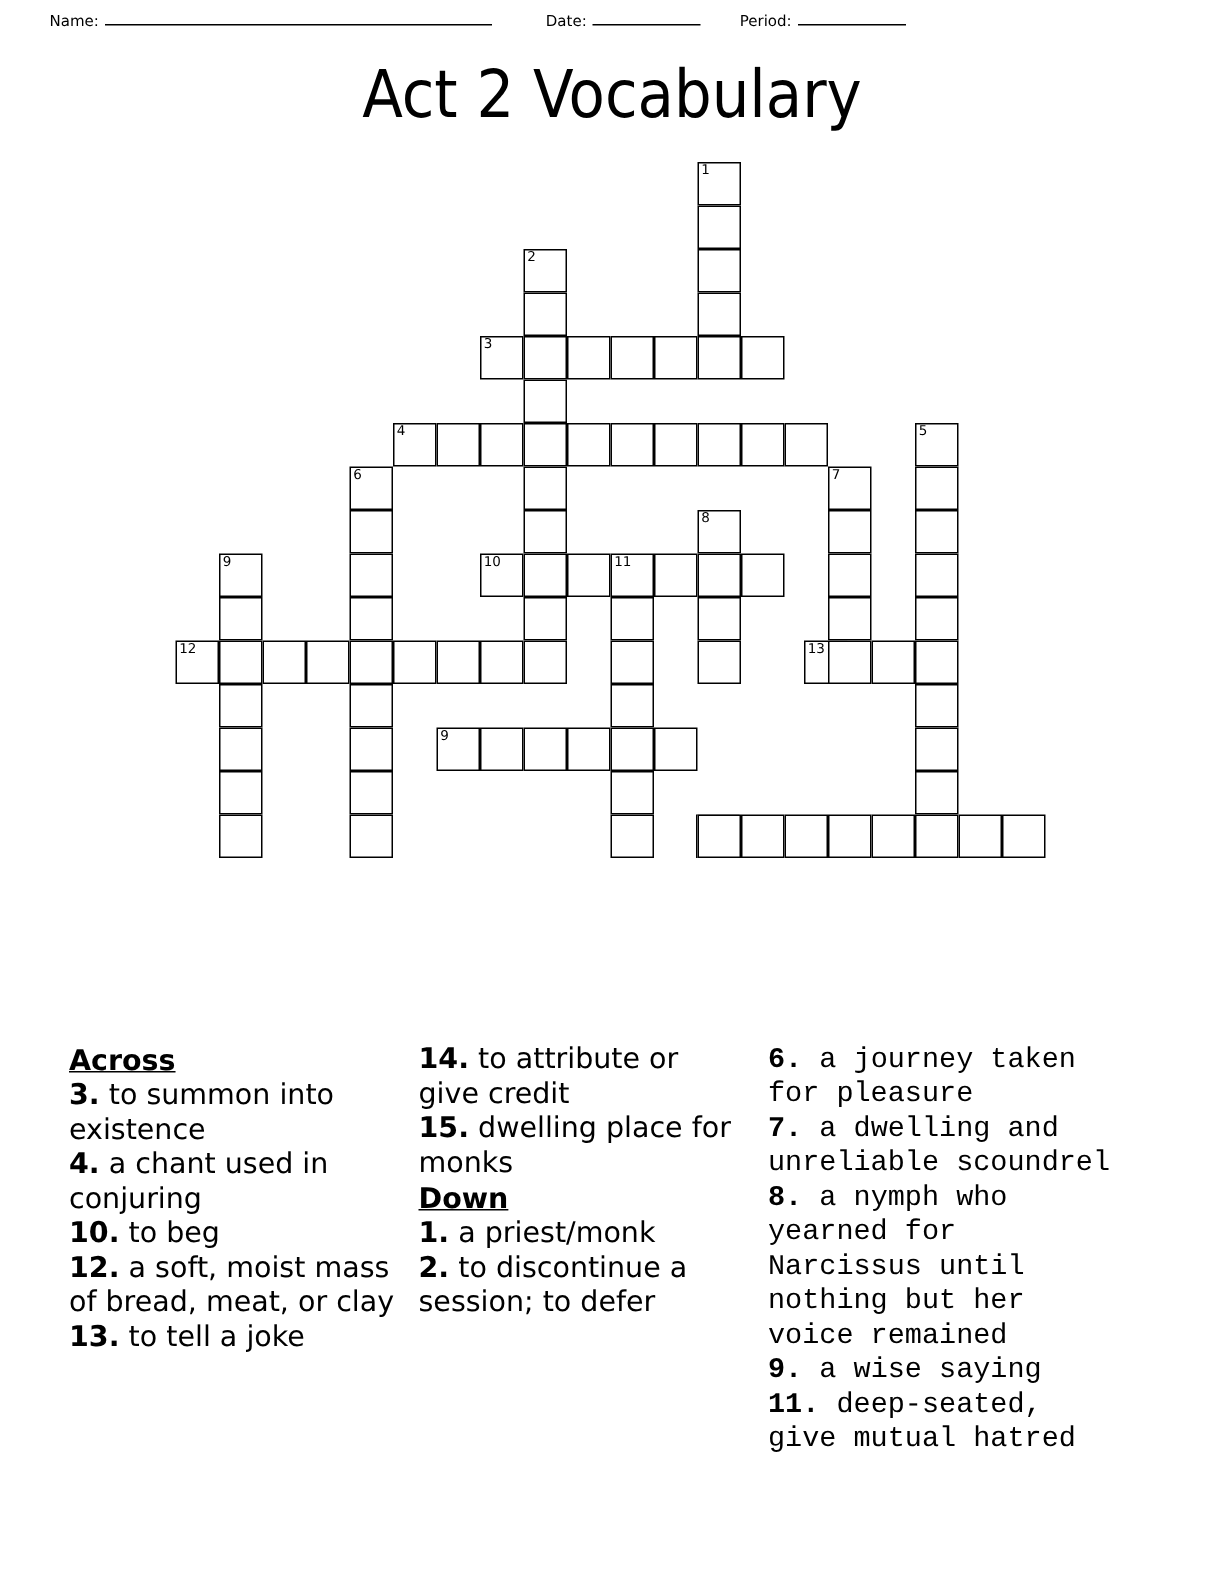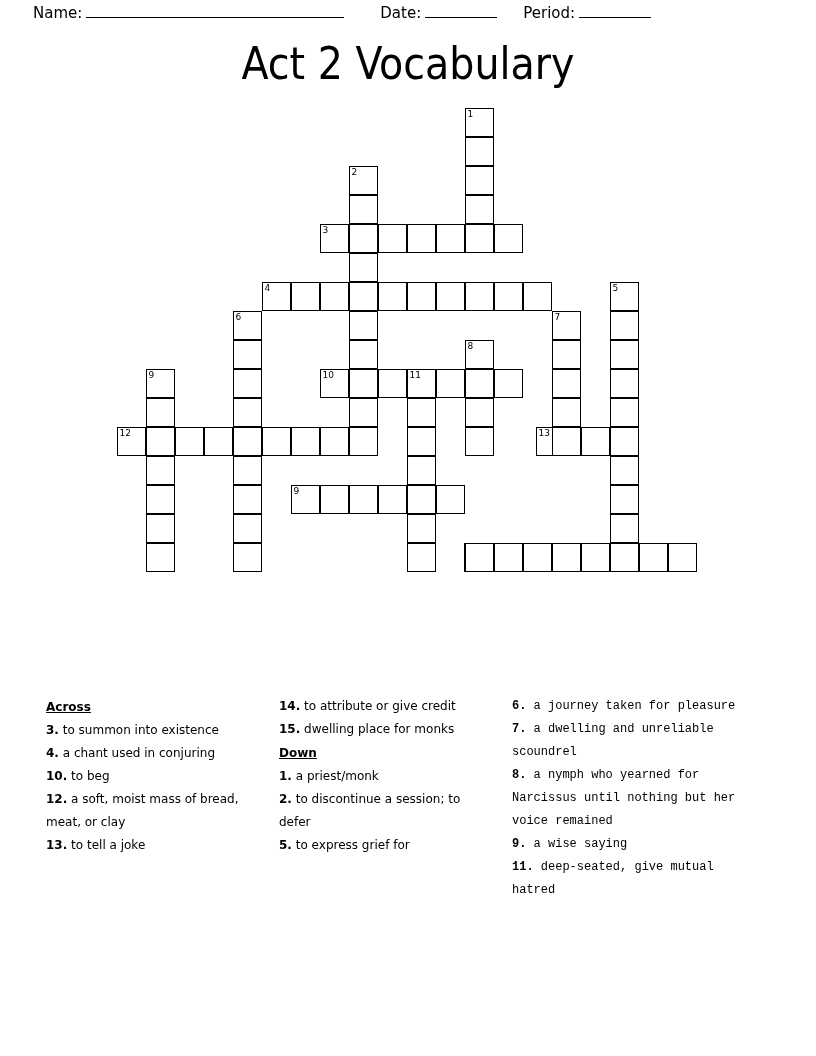--- a/index.html
+++ b/index.html
@@ -17,21 +17,21 @@
   .header-row {
     position: absolute;
     left: 0; top: 0;
     width: 816px;
     height: 26px;
     display: flex;
     align-items: baseline;
     padding-top: 4px;
   }
   .hdr-field { display: flex; align-items: baseline; white-space: nowrap; }
-  .hdr-label { font-size: 15px; font-family: "DejaVu Sans", sans-serif; }
+  .hdr-label { font-size: 10px; font-family: "DejaVu Sans", sans-serif; }
   .hdr-rule {
     display: inline-block;
     border-bottom: 1px solid #000;
     height: 13px;
     margin-left: 4px;
   }
   .rule-name   { width: 258px; }
   .rule-date   { width: 72px; }
   .rule-period { width: 72px; }
   .gap-a { width: 36px; }
@@ -75,21 +75,21 @@
 
   
   #clues {
     position: absolute;
     left: 0; top: 695px;
     width: 816px;
     display: flex;
     align-items: flex-start;
   }
   .clue-col {
-    font-size: 12px;
+    font-size: 19px;
     line-height: 23px;
     font-family: "DejaVu Sans", sans-serif;
   }
   .col-1 { width: 225px; margin-left: 46px; }
   .col-2 { width: 215px; margin-left: 8px; }
   .col-3 { width: 230px; margin-left: 18px; font-family: Liberation Mono, monospace; }
 
   .clue-heading {
     font-weight: bold;
     text-decoration: underline;
@@ -261,21 +261,20 @@
     <span class="clue-item"><span class="clue-num">12.</span> <span class="clue-text">a soft, moist mass of bread, meat, or clay</span></span>
     <span class="clue-item"><span class="clue-num">13.</span> <span class="clue-text">to tell a joke</span></span>
   </div>
 
   <div class="clue-col col-2">
     <span class="clue-item"><span class="clue-num">14.</span> <span class="clue-text">to attribute or give credit</span></span>
     <span class="clue-item"><span class="clue-num">15.</span> <span class="clue-text">dwelling place for monks</span></span>
     <span class="clue-heading">Down</span>
     <span class="clue-item"><span class="clue-num">1.</span> <span class="clue-text">a priest/monk</span></span>
     <span class="clue-item"><span class="clue-num">2.</span> <span class="clue-text">to discontinue a session; to defer</span></span>
-    <span class="clue-item"><span class="clue-num">5.</span> <span class="clue-text">to express grief for</span></span>
   </div>
 
   <div class="clue-col col-3">
     <span class="clue-item"><span class="clue-num">6.</span> <span class="clue-text">a journey taken for pleasure</span></span>
     <span class="clue-item"><span class="clue-num">7.</span> <span class="clue-text">a dwelling and unreliable scoundrel</span></span>
     <span class="clue-item"><span class="clue-num">8.</span> <span class="clue-text">a nymph who yearned for Narcissus until nothing but her voice remained</span></span>
     <span class="clue-item"><span class="clue-num">9.</span> <span class="clue-text">a wise saying</span></span>
     <span class="clue-item"><span class="clue-num">11.</span> <span class="clue-text">deep-seated, give mutual hatred</span></span>
   </div>
 </div>

